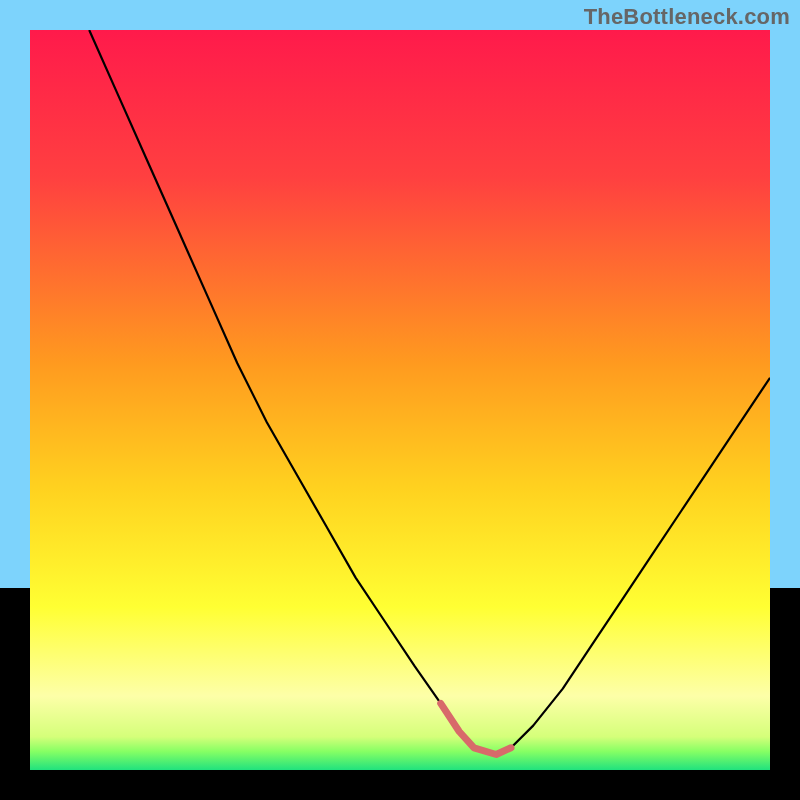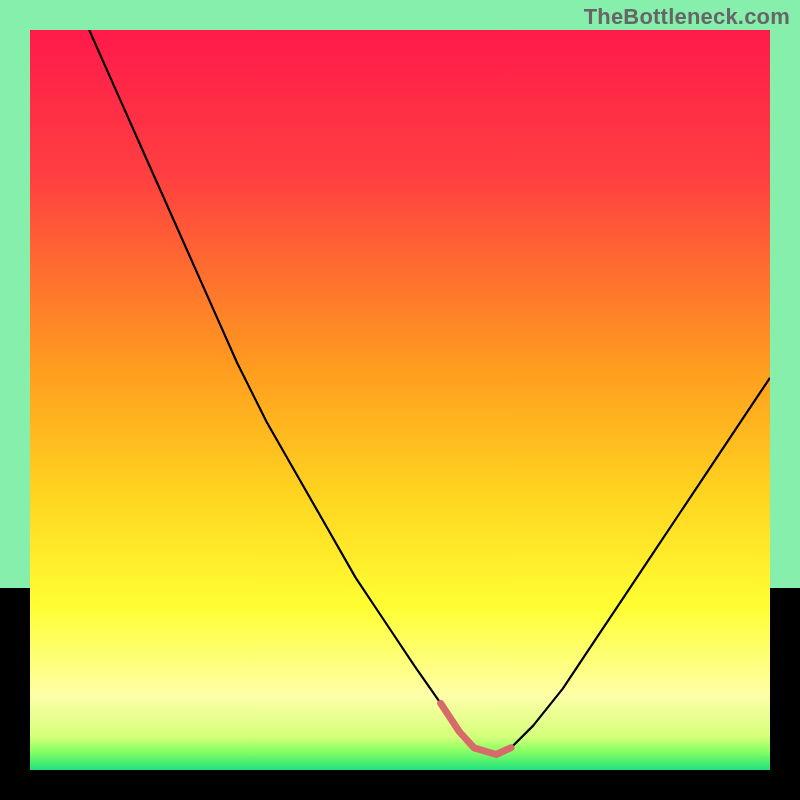--- a/index.html
+++ b/index.html
@@ -8,21 +8,21 @@
     width: 800px;
     height: 800px;
     background: #000;
     font-family: Arial, Helvetica, sans-serif;
     overflow: hidden;
   }
   .frame {
     position: relative;
     width: 800px;
     height: 588px;
-    background: #86efac;
+    background: #7dd3fc;
   }
   .attribution {
     position: absolute;
     top: 4px;
     right: 10px;
     color: #666;
     font-size: 22px;
     font-weight: bold;
     letter-spacing: 0.2px;
   }

